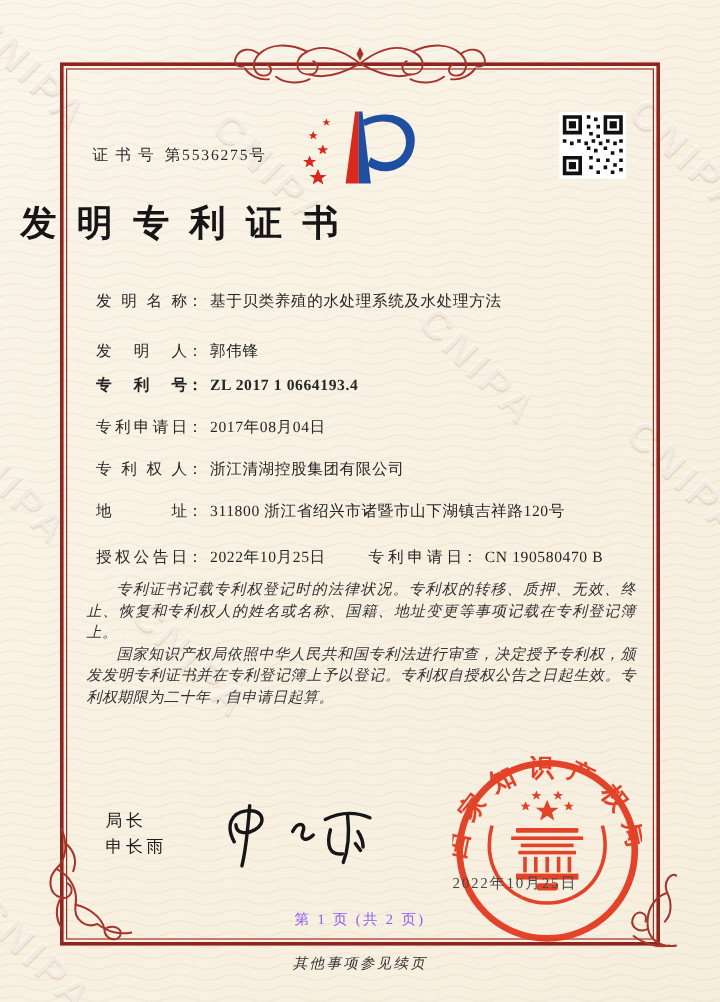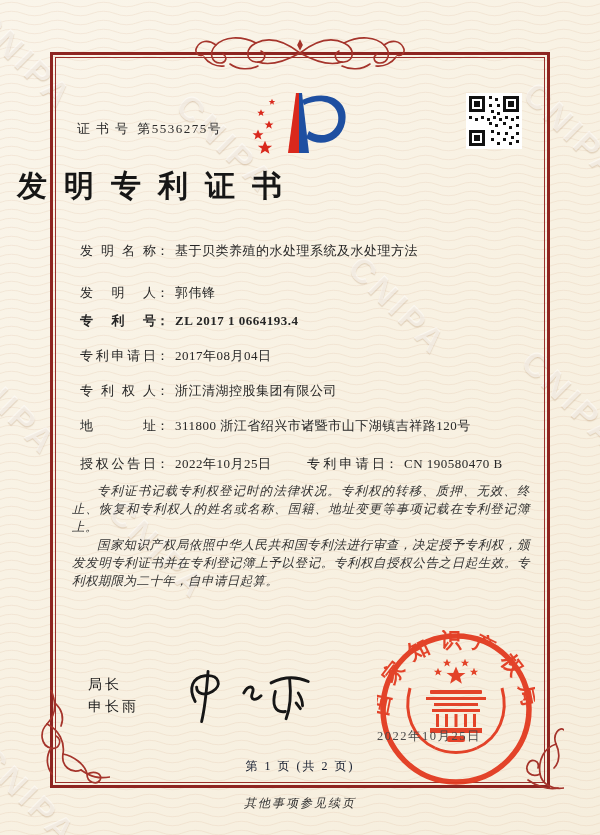--- a/index.html
+++ b/index.html
@@ -44,21 +44,21 @@
   .f-colon{display:inline-block;}
   .f-value{display:inline-block;margin-left:6px;letter-spacing:0.5px;}
   .f-label-sm{display:inline-block;width:78px;text-align:justify;text-align-last:justify;vertical-align:bottom;}
   .grant-col2{position:absolute;left:227px;top:0;white-space:nowrap;}
   .body-text{
     position:absolute;left:72px;top:482px;width:458px;
     font-size:12.5px;line-height:18px;color:#333;font-style:italic;letter-spacing:0.4px;
   }
   .body-text p{margin:0;text-indent:2em;text-align:justify;}
   .director{position:absolute;left:88px;top:674px;font-size:14px;color:#1d1d1d;letter-spacing:3px;line-height:22px;}
-  .pageinfo{position:absolute;left:0;top:758px;width:600px;text-align:center;font-size:12px;color:#0f172a;letter-spacing:2px;}
+  .pageinfo{position:absolute;left:0;top:758px;width:600px;text-align:center;font-size:12px;color:#8b5cf6;letter-spacing:2px;}
   .contnote{position:absolute;left:0;top:795px;width:600px;text-align:center;font-size:12px;color:#333;letter-spacing:2px;font-style:italic;}
   svg{display:block;}
 </style>
 </head>
 <body>
 
 <svg class="bg-waves" width="600" height="835" aria-hidden="true">
   <defs>
     <pattern id="wv" width="46" height="9" patternUnits="userSpaceOnUse">
       <path d="M0 4.5 Q11.5 0 23 4.5 T46 4.5" fill="none" stroke="#d9b79a" stroke-width="1" opacity="0.22"></path>

